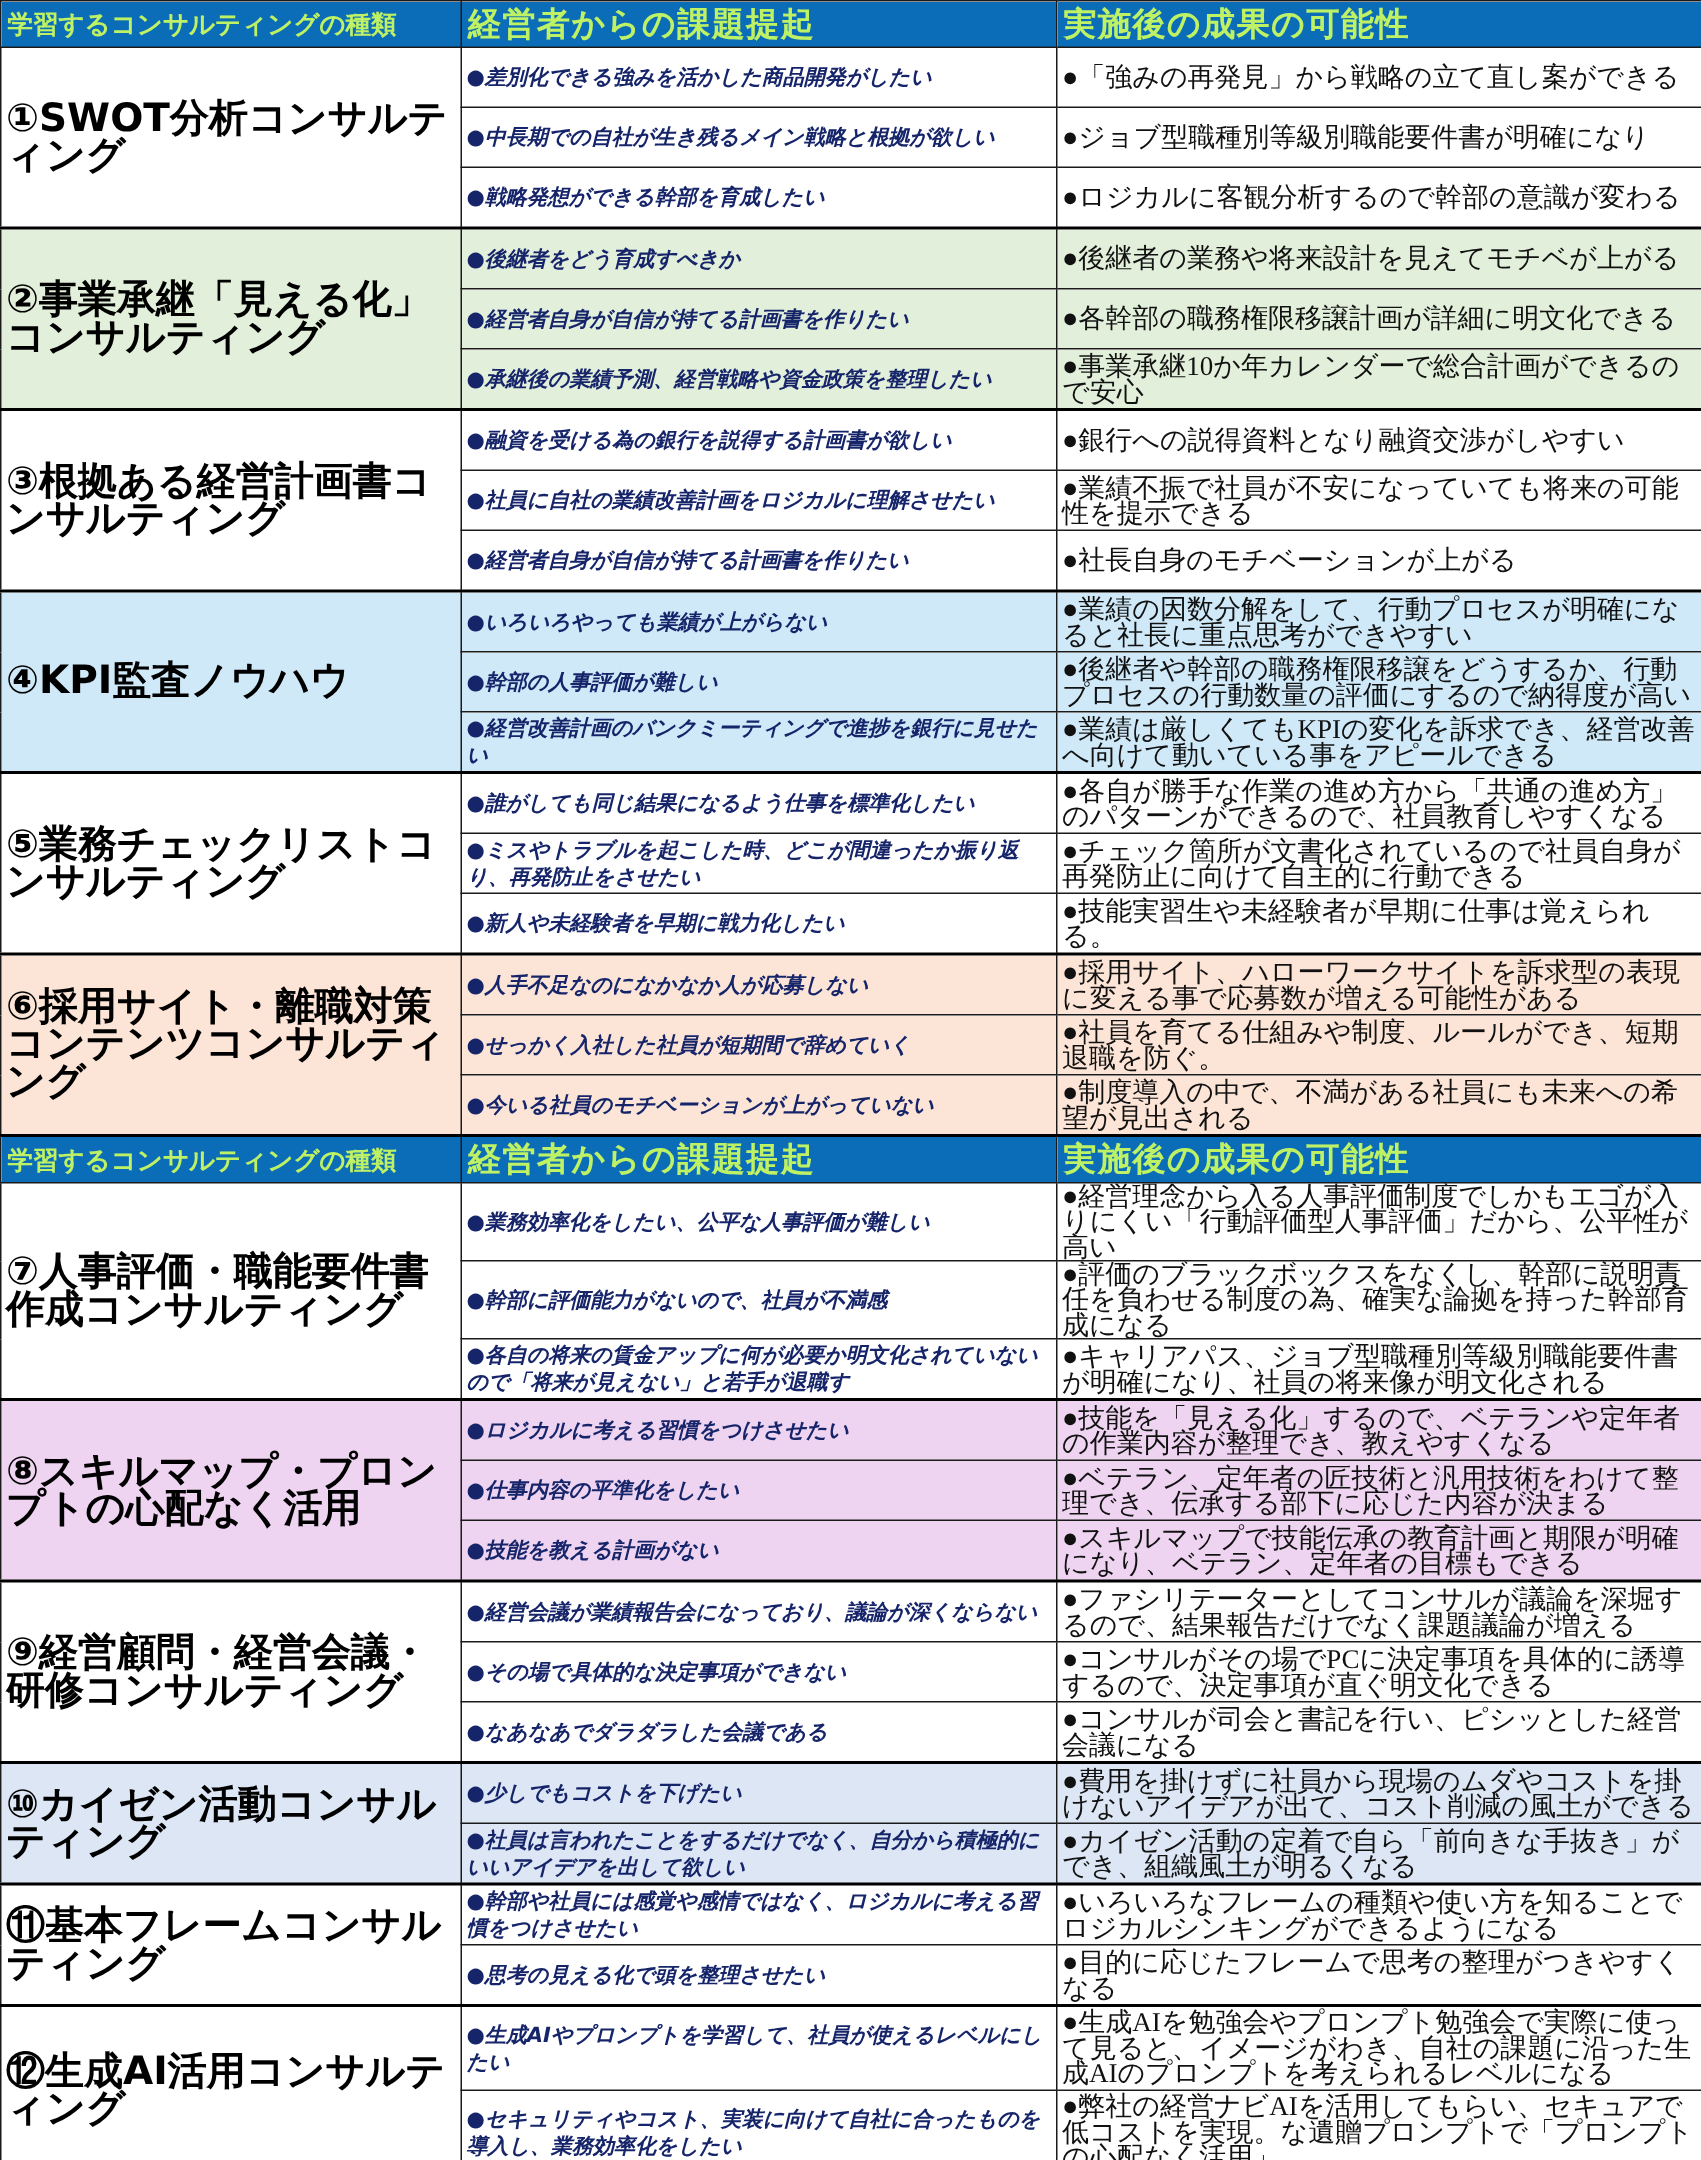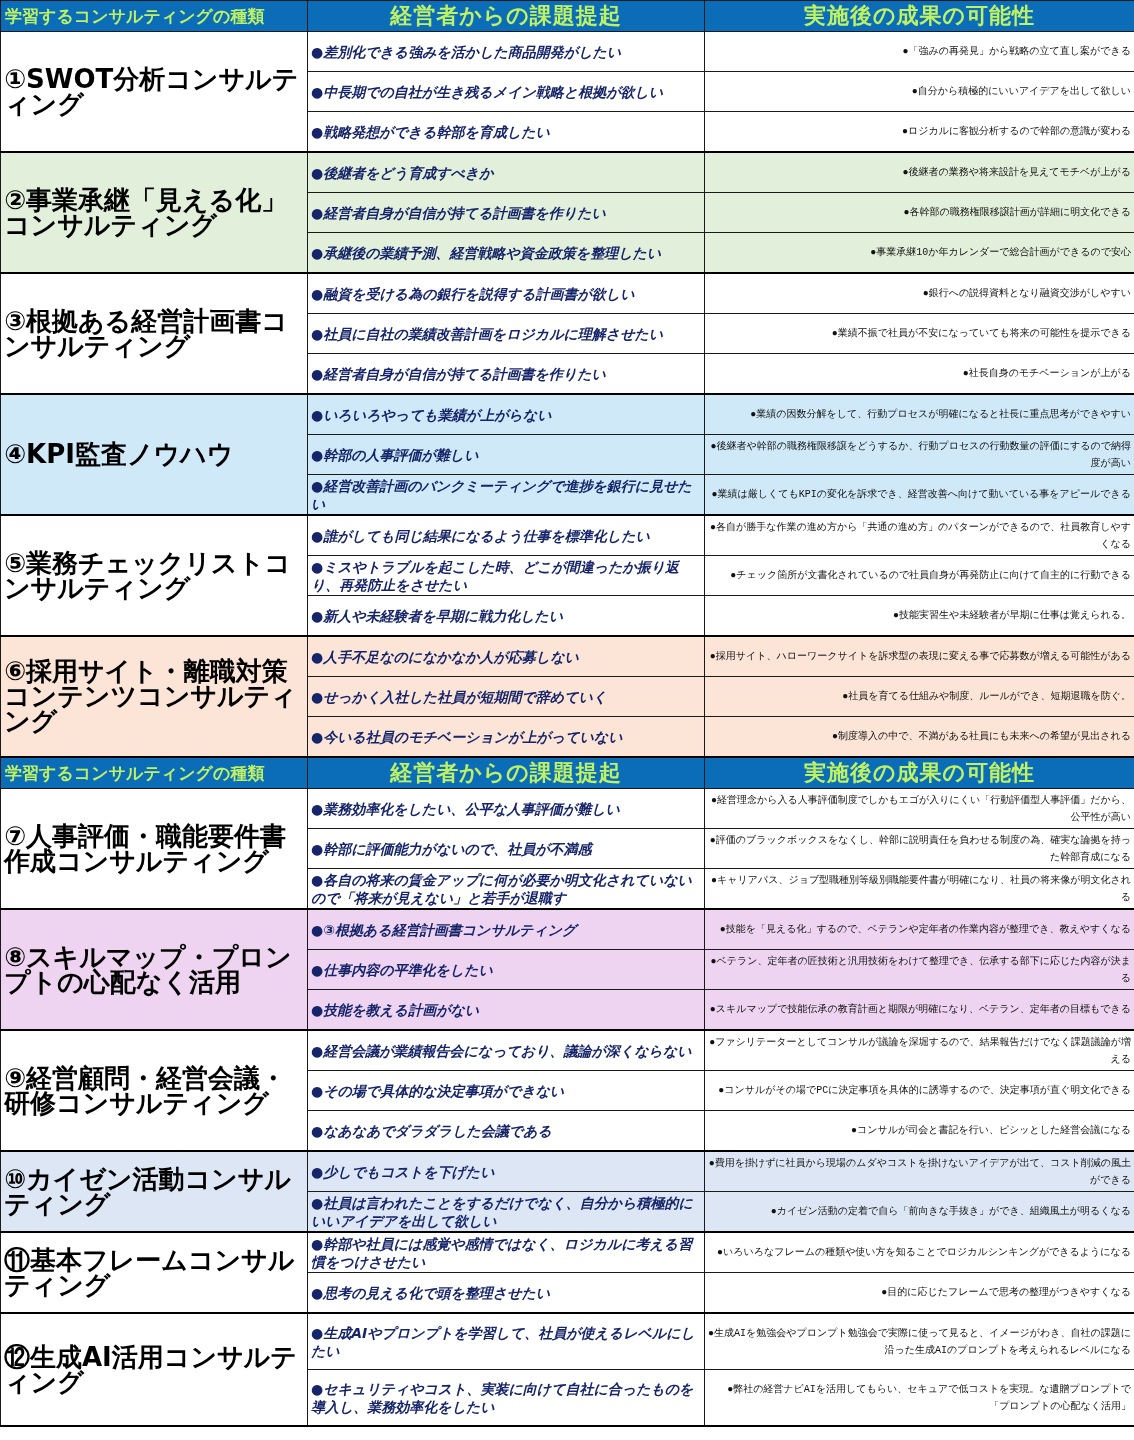--- a/index.html
+++ b/index.html
@@ -3,24 +3,24 @@
 <meta charset="utf-8">
 <style>
   html, body { margin: 0; padding: 0; background: #ffffff; }
   body { width: 1134px; height: 1440px; overflow: hidden; font-family: "DejaVu Sans", "Liberation Sans", sans-serif; }
   .sheet { position: relative; width: 1134px; }
   table.grid { border-collapse: collapse; table-layout: fixed; width: 1134px; }
   table.grid td { border: 1px solid #1a1a1a; padding: 0 3px; vertical-align: middle; overflow: hidden; }
   col.c1 { width: 307px; } col.c2 { width: 397px; } col.c3 { width: 430px; }
   tr.hdr td { background: #0b6db7; color: #bef264; height: 30px; padding: 0 4px; border-color: #1a1a1a; }
   tr.hdr td.h1 { font-size: 17px; font-weight: bold; text-align: left; }
-  tr.hdr td.h2, tr.hdr td.h3 { font-size: 22px; font-weight: bold; text-align: center; letter-spacing: 1px; }
+  tr.hdr td.h2, tr.hdr td.h3 { font-size: 22px; font-weight: bold; text-align: left; letter-spacing: 1px; }
   td.cat { font-size: 26px; font-weight: bold; color: #000000; line-height: 25px; padding-left: 3px; }
   td.issue { font-size: 14px; font-weight: bold; color: #16256a; line-height: 18px; padding-left: 6px; font-style: italic; }
-  td.result { font-family: Liberation Mono, monospace; font-size: 10px; color: #111111; line-height: 17px; padding-left: 2px; text-align: right; }
+  td.result { font-family: Liberation Serif, serif; font-size: 18px; color: #111111; line-height: 17px; padding-left: 2px; }
   tr.r40 td.issue, tr.r40 td.result { height: 39px; }
   tr.r56 td.issue, tr.r56 td.result { height: 55px; margin-top: 39px; }
   .bg-white td { background: #ffffff; }
   .bg-green td { background: #e2efda; }
   .bg-sky td { background: #cfe9f8; }
   .bg-peach td { background: #fce4d6; }
   .bg-pink td { background: #eed4f1; }
   .bg-lblue td { background: #dce6f4; }
   tbody.sec { border-bottom: 2px solid #000; }
 </style>
@@ -44,21 +44,21 @@
   </tbody>
 
   <tbody class="sec bg-white">
     <tr class="r40">
       <td class="cat" rowspan="3">①SWOT分析コンサルティング</td>
       <td class="issue">●差別化できる強みを活かした商品開発がしたい</td>
       <td class="result">●「強みの再発見」から戦略の立て直し案ができる</td>
     </tr>
     <tr class="r40">
       <td class="issue">●中長期での自社が生き残るメイン戦略と根拠が欲しい</td>
-      <td class="result">●自分から積極的にいいアイデアを出して欲しい</td>
+      <td class="result">●ジョブ型職種別等級別職能要件書が明確になり</td>
     </tr>
     <tr class="r40">
       <td class="issue">●戦略発想ができる幹部を育成したい</td>
       <td class="result">●ロジカルに客観分析するので幹部の意識が変わる</td>
     </tr>
   </tbody>
 
   <tbody class="sec bg-green">
     <tr class="r40">
       <td class="cat" rowspan="3">②事業承継「見える化」コンサルティング</td>
@@ -159,21 +159,21 @@
     </tr>
     <tr class="r40">
       <td class="issue">●各自の将来の賃金アップに何が必要か明文化されていないので「将来が見えない」と若手が退職す</td>
       <td class="result">●キャリアパス、ジョブ型職種別等級別職能要件書が明確になり、社員の将来像が明文化される</td>
     </tr>
   </tbody>
 
   <tbody class="sec bg-pink">
     <tr class="r40">
       <td class="cat" rowspan="3">⑧スキルマップ・プロンプトの心配なく活用</td>
-      <td class="issue">●③根拠ある経営計画書コンサルティング</td>
+      <td class="issue">●ロジカルに考える習慣をつけさせたい</td>
       <td class="result">●技能を「見える化」するので、ベテランや定年者の作業内容が整理でき、教えやすくなる</td>
     </tr>
     <tr class="r40">
       <td class="issue">●仕事内容の平準化をしたい</td>
       <td class="result">●ベテラン、定年者の匠技術と汎用技術をわけて整理でき、伝承する部下に応じた内容が決まる</td>
     </tr>
     <tr class="r40">
       <td class="issue">●技能を教える計画がない</td>
       <td class="result">●スキルマップで技能伝承の教育計画と期限が明確になり、ベテラン、定年者の目標もできる</td>
     </tr>

